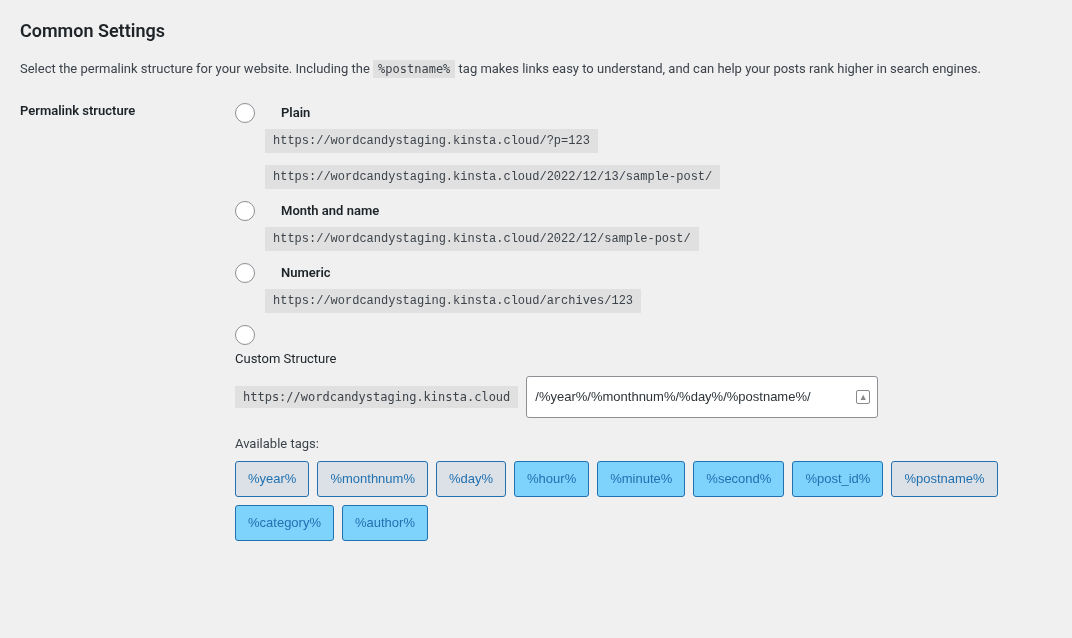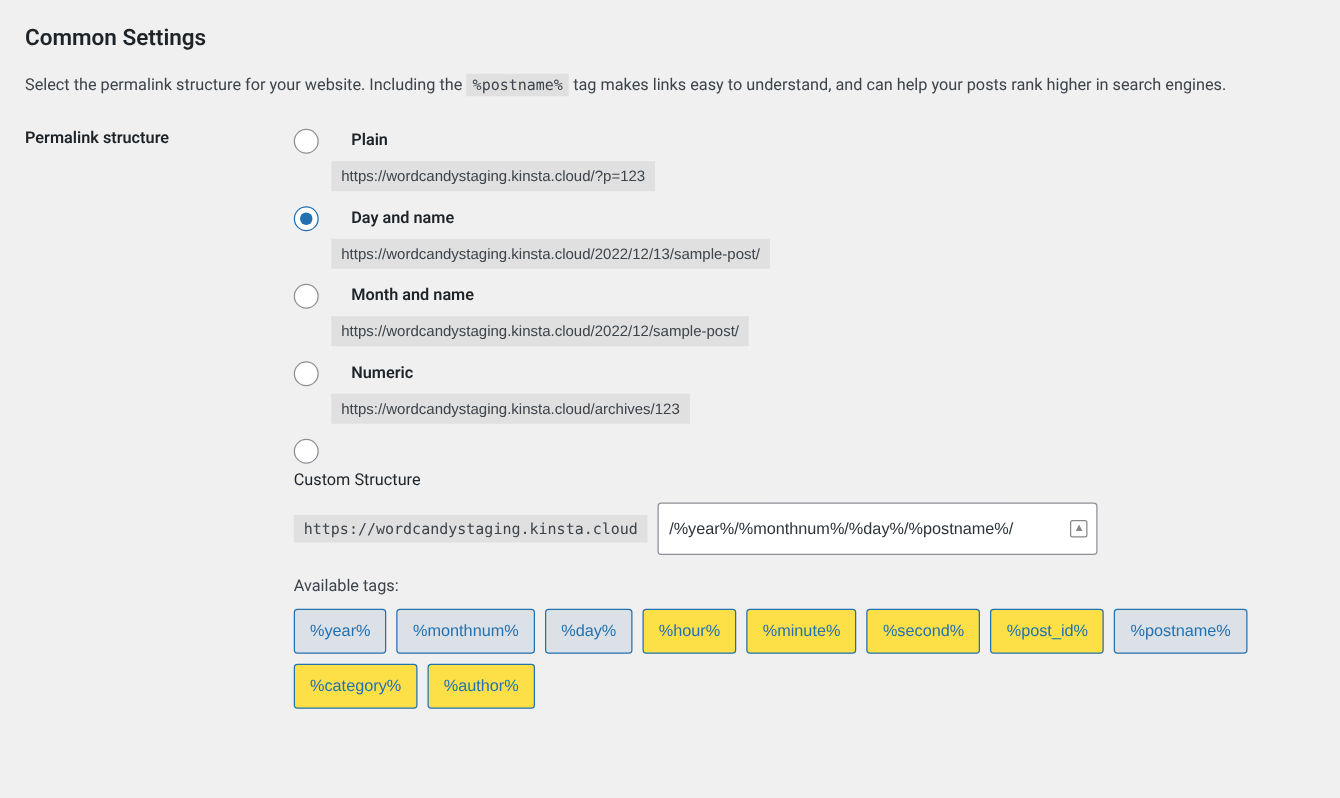--- a/index.html
+++ b/index.html
@@ -83,21 +83,21 @@
     .radio-label {
       font-weight: 600;
       font-size: 13px;
       color: #1d2327;
       cursor: pointer;
     }
     .example-url {
       margin-left: 30px;
       background: #e0e0e0;
       padding: 5px 8px;
-      font-family: Liberation Sans, sans-serif;
+      font-family: Liberation Mono, monospace;
       font-size: 12px;
       display: inline-block;
       color: #3c434a;
     }
     .custom-structure-label {
       font-weight: 400;
       font-size: 13px;
       color: #1d2327;
       margin-bottom: 10px;
       display: block;
@@ -150,21 +150,21 @@
       font-size: 13px;
       color: #3c434a;
       margin-bottom: 10px;
     }
     .tags-row {
       display: flex;
       flex-wrap: wrap;
       gap: 8px;
     }
     .tag-button {
-      background: #fde047;
+      background: #7dd3fc;
       border: 1px solid #2271b1;
       color: #2271b1;
       padding: 6px 12px;
       font-size: 13px;
       cursor: pointer;
       border-radius: 3px;
       line-height: 22px;
     }
     .tag-button.active {
       background: #dbe1e6;
@@ -185,24 +185,20 @@
 
     <div class="radio-option">
       <div class="radio-wrapper">
         <input type="radio" name="permalink" style="">
         <label class="radio-label">Plain</label>
       </div>
       <span class="example-url">https://wordcandystaging.kinsta.cloud/?p=123</span>
     </div>
 
     <div class="radio-option">
-      <div class="radio-wrapper">
-        <input type="radio" name="permalink" checked="" style="">
-        <label class="radio-label">Day and name</label>
-      </div>
       <span class="example-url">https://wordcandystaging.kinsta.cloud/2022/12/13/sample-post/</span>
     </div>
 
     <div class="radio-option">
       <div class="radio-wrapper">
         <input type="radio" name="permalink" style="">
         <label class="radio-label">Month and name</label>
       </div>
       <span class="example-url">https://wordcandystaging.kinsta.cloud/2022/12/sample-post/</span>
     </div>

